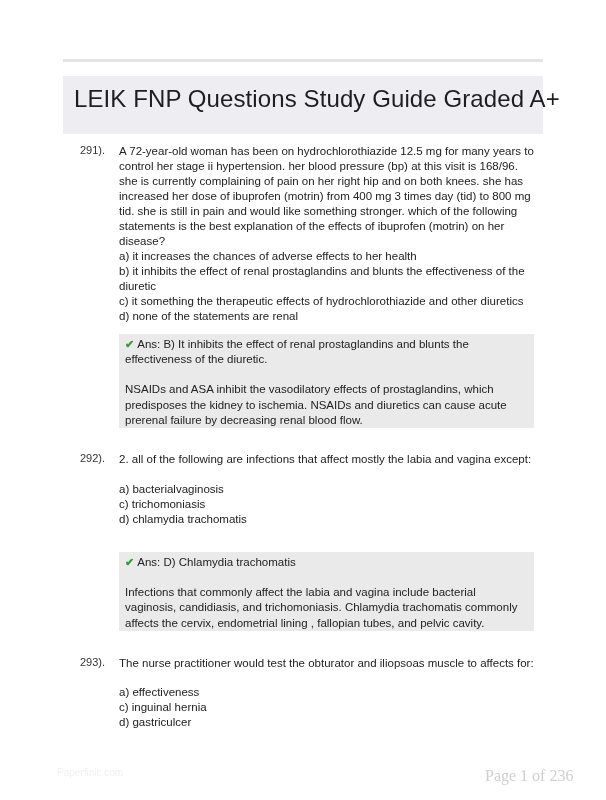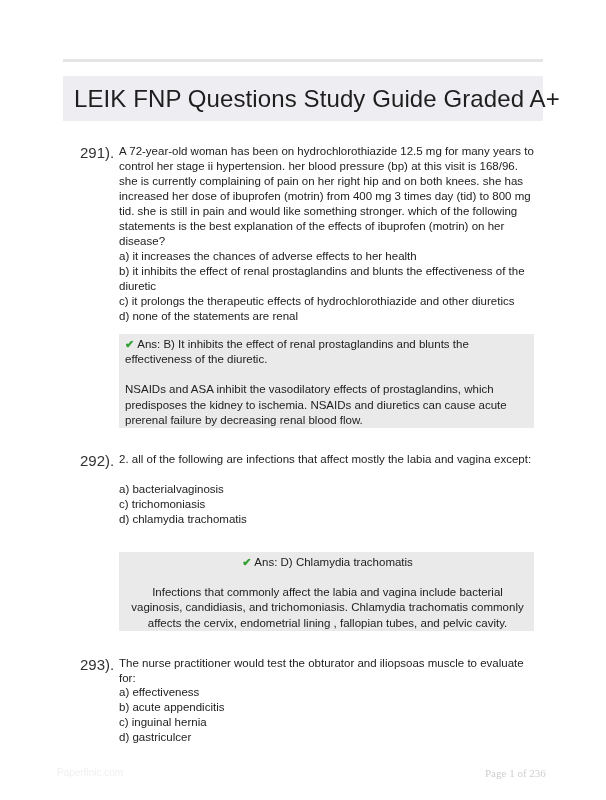--- a/index.html
+++ b/index.html
@@ -1,77 +1,76 @@
 <!DOCTYPE html>
 <html><head>
 <meta charset="utf-8">
 <style>
   html, body { margin:0; padding:0; background:#ffffff; }
   body { width:606px; height:800px; position:relative; overflow:hidden;
          font-family:"Liberation Sans", sans-serif; color:#222; }
   .top-rule { position:absolute; left:63px; top:59px; width:480px; height:3px; background:#e4e4e7; }
-  .title-bar { position:absolute; left:63px; top:76px; width:480px; height:45px; background:#eeeef2; }
+  .title-bar { position:absolute; left:63px; top:76px; width:480px; height:58px; background:#eeeef2; }
   .title-bar h1 { margin:0; position:absolute; left:11px; top:9px; font-weight:normal;
                   font-size:24px; color:#1e1e1e; letter-spacing:0.1px; white-space:nowrap; }
   .q { position:absolute; left:0; width:606px; }
-  .qnum { position:absolute; left:80px; top:0; font-size:15px; color:#333; }
+  .qnum { position:absolute; left:80px; top:0; font-size:11px; color:#333; }
   .qtext { position:absolute; left:119px; top:0; width:418px; font-size:11.5px; line-height:15px; color:#222; }
   .options { position:absolute; left:119px; width:418px; font-size:11.5px; line-height:15px; color:#222; }
   .options div { margin:0; }
   .ans { position:absolute; left:119px; width:415px; background:#eaeaea; padding:3px 4px 4px 6px;
          box-sizing:border-box; font-size:11.5px; line-height:15.2px; color:#222; }
   .ans .check { color:#33a033; font-weight:bold; font-size:11px; margin-right:3px; }
   .ans p { margin:0; }
   .ans .expl { margin-top:15px; }
   .footer-left { position:absolute; left:57px; top:767px; font-size:10px; color:#f0f0f0; font-family:"Liberation Sans", sans-serif; }
-  .footer-right { position:absolute; left:485px; top:767px; font-size:11px; color:#cfcfcf; font-family:"Liberation Serif", serif; }
+  .footer-right { position:absolute; left:485px; top:767px; font-size:16px; color:#cfcfcf; font-family:"Liberation Serif", serif; }
 </style>
 </head>
 <body>
 
 <div class="top-rule"></div>
 
 <div class="title-bar">
   <h1>LEIK FNP Questions Study Guide Graded A+</h1>
 </div>
 
 <div class="q" style="top:144px;">
   <div class="qnum">291).</div>
   <div class="qtext">A 72-year-old woman has been on hydrochlorothiazide 12.5 mg for many years to control her stage ii hypertension. her blood pressure (bp) at this visit is 168/96. she is currently complaining of pain on her right hip and on both knees. she has increased her dose of ibuprofen (motrin) from 400 mg 3 times day (tid) to 800 mg tid. she is still in pain and would like something stronger. which of the following statements is the best explanation of the effects of ibuprofen (motrin) on her disease?</div>
 </div>
 <div class="options" style="top:249px;">
   <div>a) it increases the chances of adverse effects to her health</div>
   <div>b) it inhibits the effect of renal prostaglandins and blunts the effectiveness of the diuretic</div>
-  <div>c) it prolongs the therapeutic effects of hydrochlorothiazide and other diuretics</div>
+  <div>c) it something the therapeutic effects of hydrochlorothiazide and other diuretics</div>
   <div>d) none of the statements are renal</div>
 </div>
 <div class="ans" style="top:334px; height:94px;">
   <p><span class="check">✔</span><span>Ans: B) It inhibits the effect of renal prostaglandins and blunts the effectiveness of the diuretic.</span></p>
   <p class="expl">NSAIDs and ASA inhibit the vasodilatory effects of prostaglandins, which predisposes the kidney to ischemia. NSAIDs and diuretics can cause acute prerenal failure by decreasing renal blood flow.</p>
 </div>
 
 <div class="q" style="top:452px;">
   <div class="qnum">292).</div>
   <div class="qtext">2. all of the following are infections that affect mostly the labia and vagina except:</div>
 </div>
 <div class="options" style="top:482px;">
   <div>a) bacterialvaginosis</div>
   <div>c) trichomoniasis</div>
   <div>d) chlamydia trachomatis</div>
 </div>
-<div class="ans" style="top:552px; height:79px;text-align:center;">
+<div class="ans" style="top:552px; height:79px;">
   <p><span class="check">✔</span><span>Ans: D) Chlamydia trachomatis</span></p>
   <p class="expl">Infections that commonly affect the labia and vagina include bacterial vaginosis, candidiasis, and trichomoniasis. Chlamydia trachomatis commonly affects the cervix, endometrial lining , fallopian tubes, and pelvic cavity.</p>
 </div>
 
 <div class="q" style="top:656px;">
   <div class="qnum">293).</div>
-  <div class="qtext">The nurse practitioner would test the obturator and iliopsoas muscle to evaluate for:</div>
+  <div class="qtext">The nurse practitioner would test the obturator and iliopsoas muscle to affects for:</div>
 </div>
 <div class="options" style="top:685px;">
   <div>a) effectiveness</div>
-  <div>b) acute appendicitis</div>
   <div>c) inguinal hernia</div>
   <div>d) gastriculcer</div>
 </div>
 
 <div class="footer-left">Paperfinic.com</div>
 <div class="footer-right">Page 1 of 236</div>
 
 </body></html>

